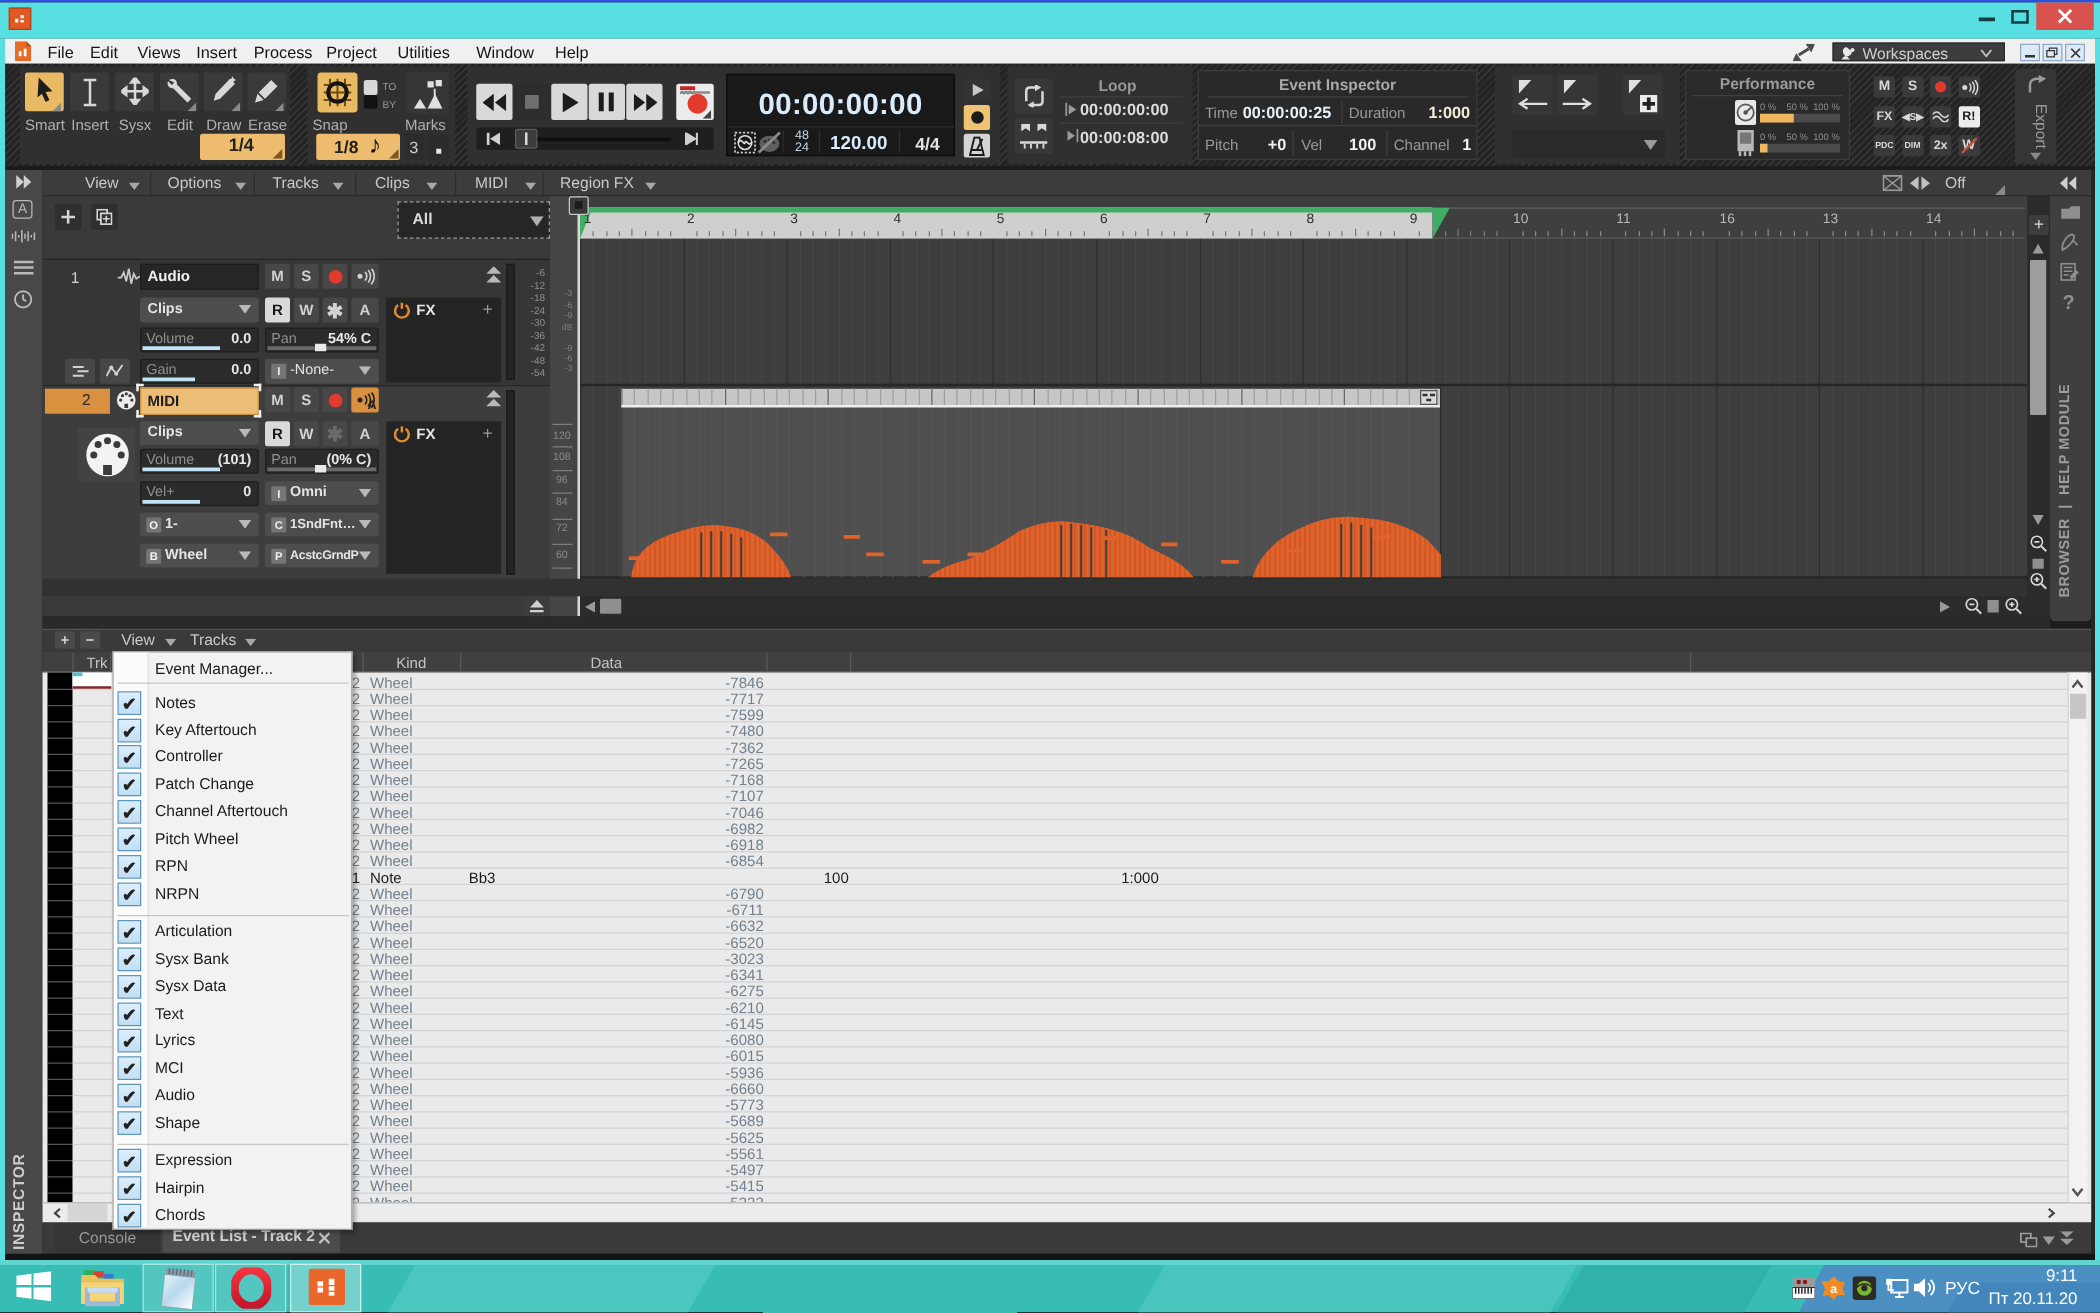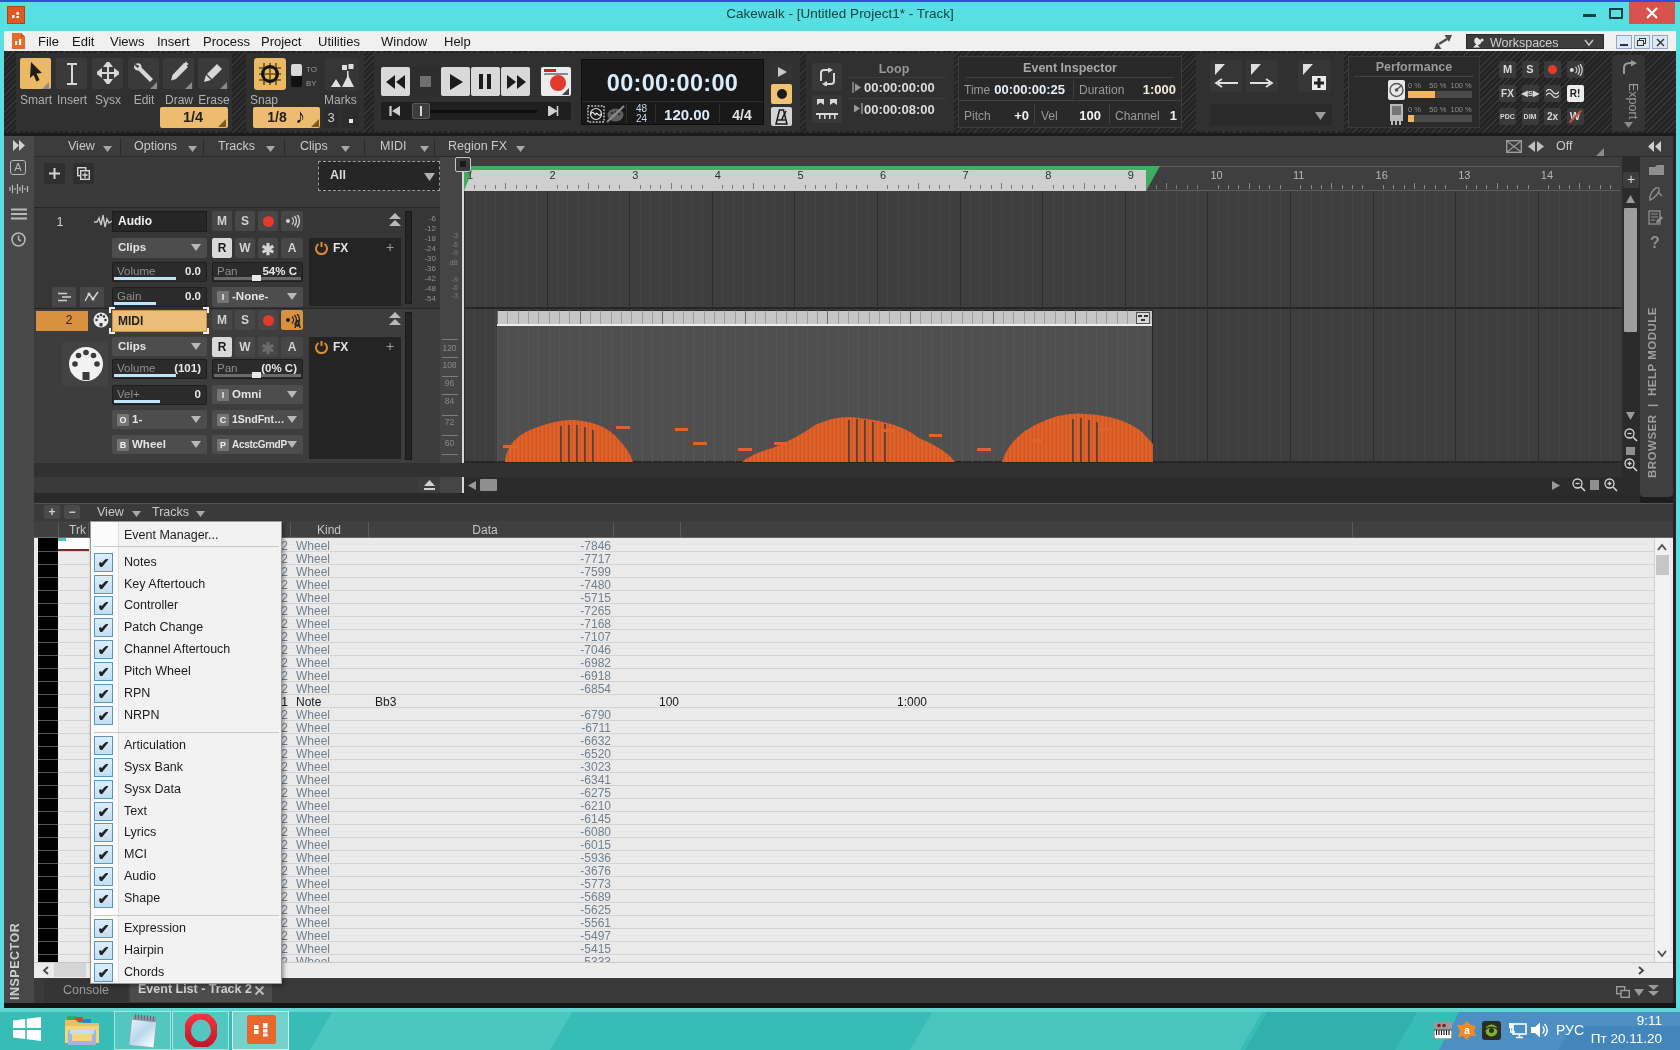--- a/index.html
+++ b/index.html
@@ -19,21 +19,20 @@
 <div style="position:absolute;left:0;top:0;width:1680px;height:2px;background:#2b4fe0;"></div>
 <div style="position:absolute;left:0;top:2px;width:1680px;height:29px;background:#57dfe1;"></div>
 <div style="position:absolute;left:7px;top:6px;width:18px;height:18px;background:#e25822;border:1px solid #b4431a;"></div>
 <svg style="position:absolute;left:11px;top:10px;" width="10" height="10" viewBox="0 0 10 10">
       <g fill="#fff">
         <rect x="1" y="5" width="2.6" height="3"></rect>
         <rect x="5.4" y="2" width="2.6" height="2.6"></rect>
         <rect x="5.4" y="6" width="2.6" height="2"></rect>
       </g>
     </svg>
-<div style="position:absolute;left:0;top:6px;width:1680px;height:18px;text-align:center;color:#114347;font-size:13.5px;">Cakewalk - [Untitled Project1* - Track]</div>
 <div style="position:absolute;left:1583px;top:14px;width:13px;height:3px;background:#113f43;"></div>
 <div style="position:absolute;left:1609px;top:8px;width:14px;height:11px;border:2px solid #113f43;"></div>
 <div style="position:absolute;left:1629px;top:2px;width:46px;height:22px;background:#d9534e;"></div>
 <svg style="position:absolute;left:1645px;top:6px;" width="14" height="14" viewBox="0 0 14 14">
       <path d="M2 2 L12 12 M12 2 L2 12" stroke="#fff" stroke-width="2.2"></path>
     </svg>
 <div style="position:absolute;left:4px;top:31px;width:1672px;height:20px;background:#f0f0f0;"></div>
 <svg style="position:absolute;left:12px;top:33px;" width="13" height="16" viewBox="0 0 13 16">
       <path d="M0 0 H9 L13 4 V16 H0 Z" fill="#e66b28"></path>
       <path d="M9 0 L13 4 H9 Z" fill="#c14f17"></path>
@@ -969,21 +968,21 @@
 <div style="position:absolute;left:217px;top:265px;color:#8f8f8f;font-size:11.5px;">Pan</div>
 <div style="position:absolute;left:212px;top:265px;width:85px;text-align:right;color:#e8e8e8;font-size:11.5px;font-weight:bold;">54% C</div>
 <div style="position:absolute;left:214px;top:277px;width:87px;height:3px;background:#6a6a6a;"></div>
 <div style="position:absolute;left:252px;top:275px;width:9px;height:6px;background:#e8e8e8;"></div>
 <div class="trk-slider" style="left:112px;top:287px;width:95px;height:20px;"></div>
 <div style="position:absolute;left:117px;top:290px;color:#8f8f8f;font-size:11.5px;">Gain</div>
 <div style="position:absolute;left:112px;top:290px;width:89px;text-align:right;color:#e8e8e8;font-size:11.5px;font-weight:bold;">0.0</div>
 <div style="position:absolute;left:114px;top:302px;width:42px;height:3px;background:#bfe3f7;"></div>
 <div class="trk-drop" style="left:212px;top:287px;width:91px;height:20px;"></div>
 <div style="position:absolute;left:217px;top:291px;width:12px;height:12px;background:#757575;color:#f0f0f0;font-size:9px;font-weight:bold;text-align:center;line-height:12px;border-radius:1px;">I</div>
-<div style="position:absolute;left:232px;top:290px;color:#e4e4e4;font-size:11.5px;font-weight:bold;">-None-</div>
+<div style="position:absolute;left:232px;top:290px;color:#e4e4e4;font-size:11.5px;font-weight:normal;">-None-</div>
 <svg style="position:absolute;left:287px;top:293px;" width="10" height="7" viewBox="0 0 10 7">
       <path d="M0 0 H10 L5 7 Z" fill="#b8b8b8"></path>
     </svg>
 <div class="sbtn" style="left:52px;top:287px;width:24px;height:20px;"></div>
 <svg style="position:absolute;left:58px;top:292px;" width="13" height="10" viewBox="0 0 13 10">
       <g stroke="#d2d2d2" stroke-width="1.6">
         <path d="M0 1.5 H9 M4 5 H13 M0 8.5 H9"></path>
       </g>
     </svg>
 <div class="sbtn" style="left:80px;top:287px;width:24px;height:20px;"></div>
@@ -1219,21 +1218,21 @@
       <div style="position:absolute;left:540px;top:565.0px;width:71px;text-align:right;font-size:12px;color:#71808f;">-7599</div>
       <div style="position:absolute;left:38px;top:590.0px;width:20px;height:1px;background:#555;"></div>
       <div style="position:absolute;left:58px;top:590.0px;width:1612px;height:1px;background:#d4d4d4;"></div>
       <div style="position:absolute;left:270px;top:578.0px;width:18px;text-align:right;font-size:12px;color:#71808f;">2</div>
       <div style="position:absolute;left:296px;top:578.0px;font-size:12px;color:#71808f;">Wheel</div>
       <div style="position:absolute;left:540px;top:578.0px;width:71px;text-align:right;font-size:12px;color:#71808f;">-7480</div>
       <div style="position:absolute;left:38px;top:603.0px;width:20px;height:1px;background:#555;"></div>
       <div style="position:absolute;left:58px;top:603.0px;width:1612px;height:1px;background:#d4d4d4;"></div>
       <div style="position:absolute;left:270px;top:591.0px;width:18px;text-align:right;font-size:12px;color:#71808f;">2</div>
       <div style="position:absolute;left:296px;top:591.0px;font-size:12px;color:#71808f;">Wheel</div>
-      <div style="position:absolute;left:540px;top:591.0px;width:71px;text-align:right;font-size:12px;color:#71808f;">-5715</div>
+      <div style="position:absolute;left:540px;top:591.0px;width:71px;text-align:right;font-size:12px;color:#71808f;">-7362</div>
       <div style="position:absolute;left:38px;top:616.0px;width:20px;height:1px;background:#555;"></div>
       <div style="position:absolute;left:58px;top:616.0px;width:1612px;height:1px;background:#d4d4d4;"></div>
       <div style="position:absolute;left:270px;top:604.0px;width:18px;text-align:right;font-size:12px;color:#71808f;">2</div>
       <div style="position:absolute;left:296px;top:604.0px;font-size:12px;color:#71808f;">Wheel</div>
       <div style="position:absolute;left:540px;top:604.0px;width:71px;text-align:right;font-size:12px;color:#71808f;">-7265</div>
       <div style="position:absolute;left:38px;top:629.0px;width:20px;height:1px;background:#555;"></div>
       <div style="position:absolute;left:58px;top:629.0px;width:1612px;height:1px;background:#d4d4d4;"></div>
       <div style="position:absolute;left:270px;top:617.0px;width:18px;text-align:right;font-size:12px;color:#71808f;">2</div>
       <div style="position:absolute;left:296px;top:617.0px;font-size:12px;color:#71808f;">Wheel</div>
       <div style="position:absolute;left:540px;top:617.0px;width:71px;text-align:right;font-size:12px;color:#71808f;">-7168</div>
@@ -1326,21 +1325,21 @@
       <div style="position:absolute;left:540px;top:838.0px;width:71px;text-align:right;font-size:12px;color:#71808f;">-6015</div>
       <div style="position:absolute;left:38px;top:863.0px;width:20px;height:1px;background:#555;"></div>
       <div style="position:absolute;left:58px;top:863.0px;width:1612px;height:1px;background:#d4d4d4;"></div>
       <div style="position:absolute;left:270px;top:851.0px;width:18px;text-align:right;font-size:12px;color:#71808f;">2</div>
       <div style="position:absolute;left:296px;top:851.0px;font-size:12px;color:#71808f;">Wheel</div>
       <div style="position:absolute;left:540px;top:851.0px;width:71px;text-align:right;font-size:12px;color:#71808f;">-5936</div>
       <div style="position:absolute;left:38px;top:876.0px;width:20px;height:1px;background:#555;"></div>
       <div style="position:absolute;left:58px;top:876.0px;width:1612px;height:1px;background:#d4d4d4;"></div>
       <div style="position:absolute;left:270px;top:864.0px;width:18px;text-align:right;font-size:12px;color:#71808f;">2</div>
       <div style="position:absolute;left:296px;top:864.0px;font-size:12px;color:#71808f;">Wheel</div>
-      <div style="position:absolute;left:540px;top:864.0px;width:71px;text-align:right;font-size:12px;color:#71808f;">-3676</div>
+      <div style="position:absolute;left:540px;top:864.0px;width:71px;text-align:right;font-size:12px;color:#71808f;">-6660</div>
       <div style="position:absolute;left:38px;top:889.0px;width:20px;height:1px;background:#555;"></div>
       <div style="position:absolute;left:58px;top:889.0px;width:1612px;height:1px;background:#d4d4d4;"></div>
       <div style="position:absolute;left:270px;top:877.0px;width:18px;text-align:right;font-size:12px;color:#71808f;">2</div>
       <div style="position:absolute;left:296px;top:877.0px;font-size:12px;color:#71808f;">Wheel</div>
       <div style="position:absolute;left:540px;top:877.0px;width:71px;text-align:right;font-size:12px;color:#71808f;">-5773</div>
       <div style="position:absolute;left:38px;top:902.0px;width:20px;height:1px;background:#555;"></div>
       <div style="position:absolute;left:58px;top:902.0px;width:1612px;height:1px;background:#d4d4d4;"></div>
       <div style="position:absolute;left:270px;top:890.0px;width:18px;text-align:right;font-size:12px;color:#71808f;">2</div>
       <div style="position:absolute;left:296px;top:890.0px;font-size:12px;color:#71808f;">Wheel</div>
       <div style="position:absolute;left:540px;top:890.0px;width:71px;text-align:right;font-size:12px;color:#71808f;">-5689</div>

